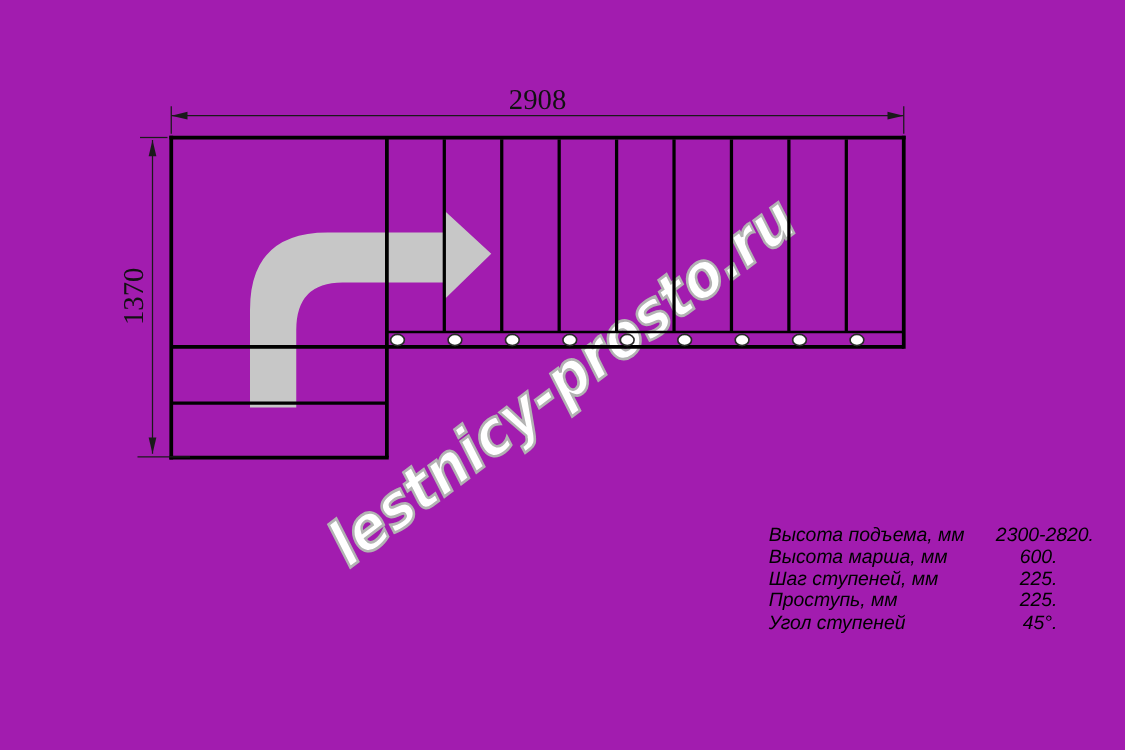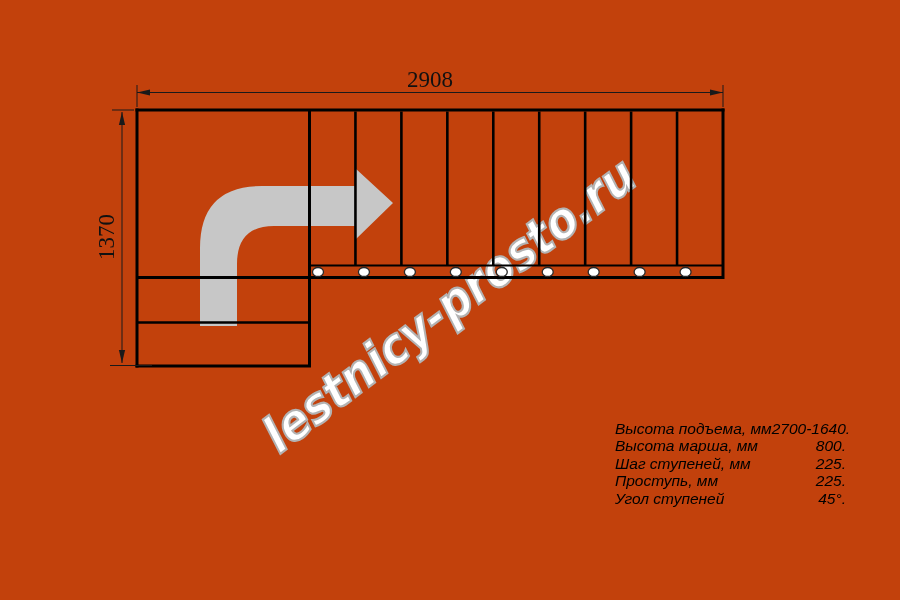--- a/index.html
+++ b/index.html
@@ -1,25 +1,25 @@
 <!DOCTYPE html>
 <html><head>
 <meta charset="utf-8">
 <style>
   html,body{margin:0;padding:0;background:#fff;}
   .canvas{
-    position:relative;width:900px;height:600px;background:#c2410c;overflow:hidden;
+    position:relative;width:900px;height:600px;background:#a21caf;overflow:hidden;
     font-family:"Liberation Sans", sans-serif;
   }
   .canvas svg{position:absolute;left:0;top:0;}
   .specs{
     position:absolute;left:615px;top:420px;width:231px;
     font-style:italic;font-size:15.5px;line-height:17.4px;color:#000;
   }
-  .spec-row{display:flex;justify-content:space-between;white-space:nowrap;}
+  .spec-row{display:flex;justify-content:space-between;white-space:nowrap;gap:25px;}
   .spec-label{text-align:left;}
   .spec-value{text-align:right;}
   .dim-text{
     font-family:"Liberation Serif", serif;
     font-size:23px;fill:#111;
   }
 </style>
 </head>
 <body>
 
@@ -80,25 +80,25 @@
       <polygon points="122,112 118.9,125 125.1,125"></polygon>
       <polygon points="122,363 118.9,350 125.1,350"></polygon>
     </g>
     <text class="dim-text" x="430" y="87" text-anchor="middle">2908</text>
     <text class="dim-text" x="114" y="237" text-anchor="middle" transform="rotate(-90 114 237)">1370</text>
   </svg>
 
   <div class="specs">
     <div class="spec-row">
       <span class="spec-label">Высота подъема, мм</span>
-      <span class="spec-value">2700-1640.</span>
+      <span class="spec-value">2300-2820.</span>
     </div>
     <div class="spec-row">
       <span class="spec-label">Высота марша, мм</span>
-      <span class="spec-value">800.</span>
+      <span class="spec-value">600.</span>
     </div>
     <div class="spec-row">
       <span class="spec-label">Шаг ступеней, мм</span>
       <span class="spec-value">225.</span>
     </div>
     <div class="spec-row">
       <span class="spec-label">Проступь, мм</span>
       <span class="spec-value">225.</span>
     </div>
     <div class="spec-row">

